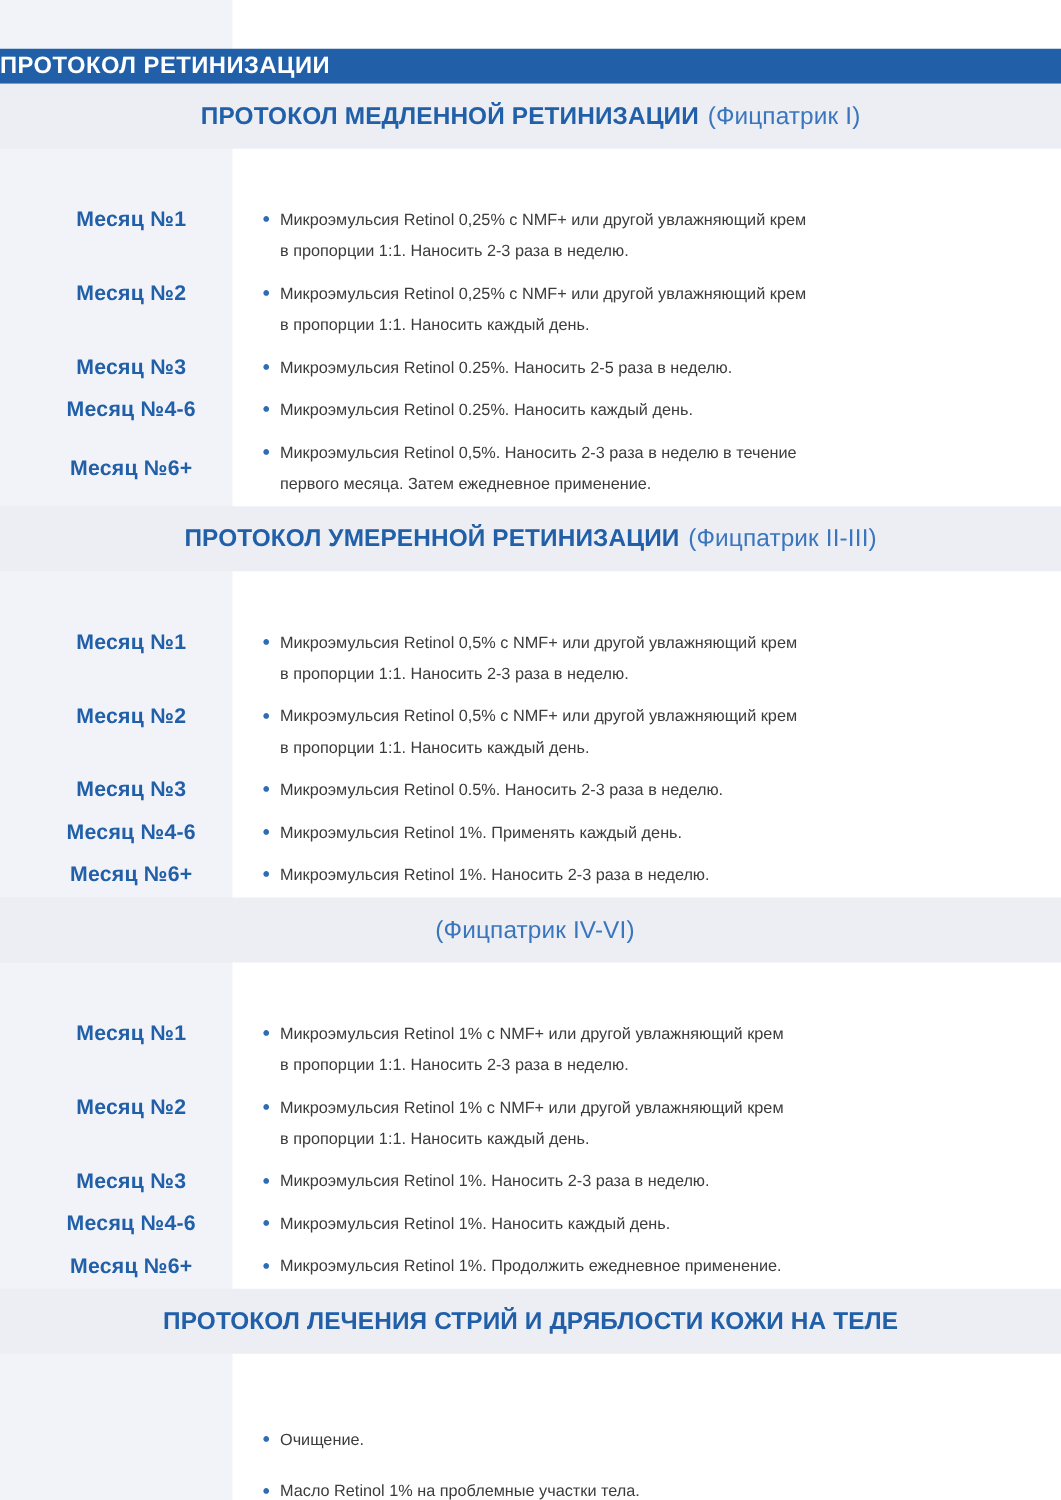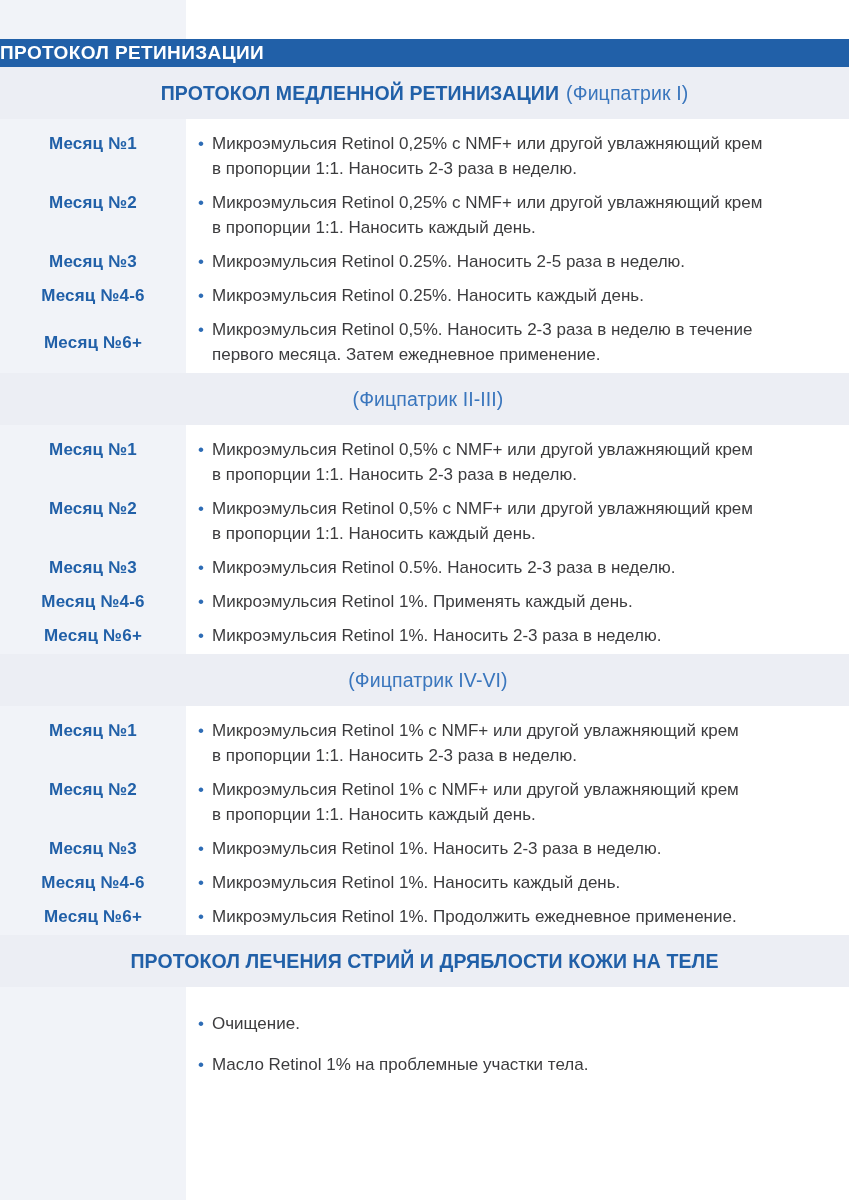--- a/index.html
+++ b/index.html
@@ -32,35 +32,35 @@
     color:#ffffff;font-weight:bold;font-size:19px;letter-spacing:0.4px;
   }
   .section-bar{
     height:52px;background:var(--bar_bg);
     display:flex;align-items:center;justify-content:center;
     font-size:19.5px;letter-spacing:0.1px;
   }
   .sec-title{color:var(--primary_blue);font-weight:bold;}
   .sec-note{color:var(--note_blue);font-weight:normal;margin-left:7px;}
   .sec-note:empty{display:none;}
-  .rows{padding:12px 0 6px 0;}
+  .rows{padding:12px 0 6px 12px;margin-top:32px;}
   .row{display:flex;align-items:flex-start;margin-bottom:9px;}
   .row:last-child{margin-bottom:0;align-items:center;}
   .row-label{
     width:186px;flex:none;text-align:center;
     color:var(--primary_blue);font-weight:bold;
     font-size:17px;line-height:25px;letter-spacing:0.2px;
   }
   .row-body{display:flex;align-items:flex-start;padding-left:12px;}
   .bullet{
     width:14px;flex:none;color:var(--bullet_color);
     font-size:17px;line-height:25px;
   }
   .row-text{
-    font-size:17px;line-height:25px;color:var(--text_color);
+    font-size:13px;line-height:25px;color:var(--text_color);
     white-space:pre-line;max-width:620px;
   }
 </style>
 </head>
 <body>
 
 <div class="page">
   <div class="left-strip"></div>
   <div class="content">
     <div class="top-spacer"></div>
@@ -111,20 +111,21 @@
               <span class="bullet">•</span>
               <div class="row-text">Микроэмульсия Retinol 0,5%. Наносить 2-3 раза в неделю в течение
 первого месяца. Затем ежедневное применение.</div>
             </div>
         </div>
       </div>
     </section>
 
     <section>
       <div class="section-bar">
+        <span class="sec-title">ПРОТОКОЛ УМЕРЕННОЙ РЕТИНИЗАЦИИ</span>
         <span class="sec-note">(Фицпатрик II-III)</span>
       </div>
       <div class="rows">
         <div class="row">
           <div class="row-label">Месяц №1</div>
           <div class="row-body">
               <span class="bullet">•</span>
               <div class="row-text">Микроэмульсия Retinol 0,5% с NMF+ или другой увлажняющий крем
 в пропорции 1:1. Наносить 2-3 раза в неделю.</div>
             </div>

